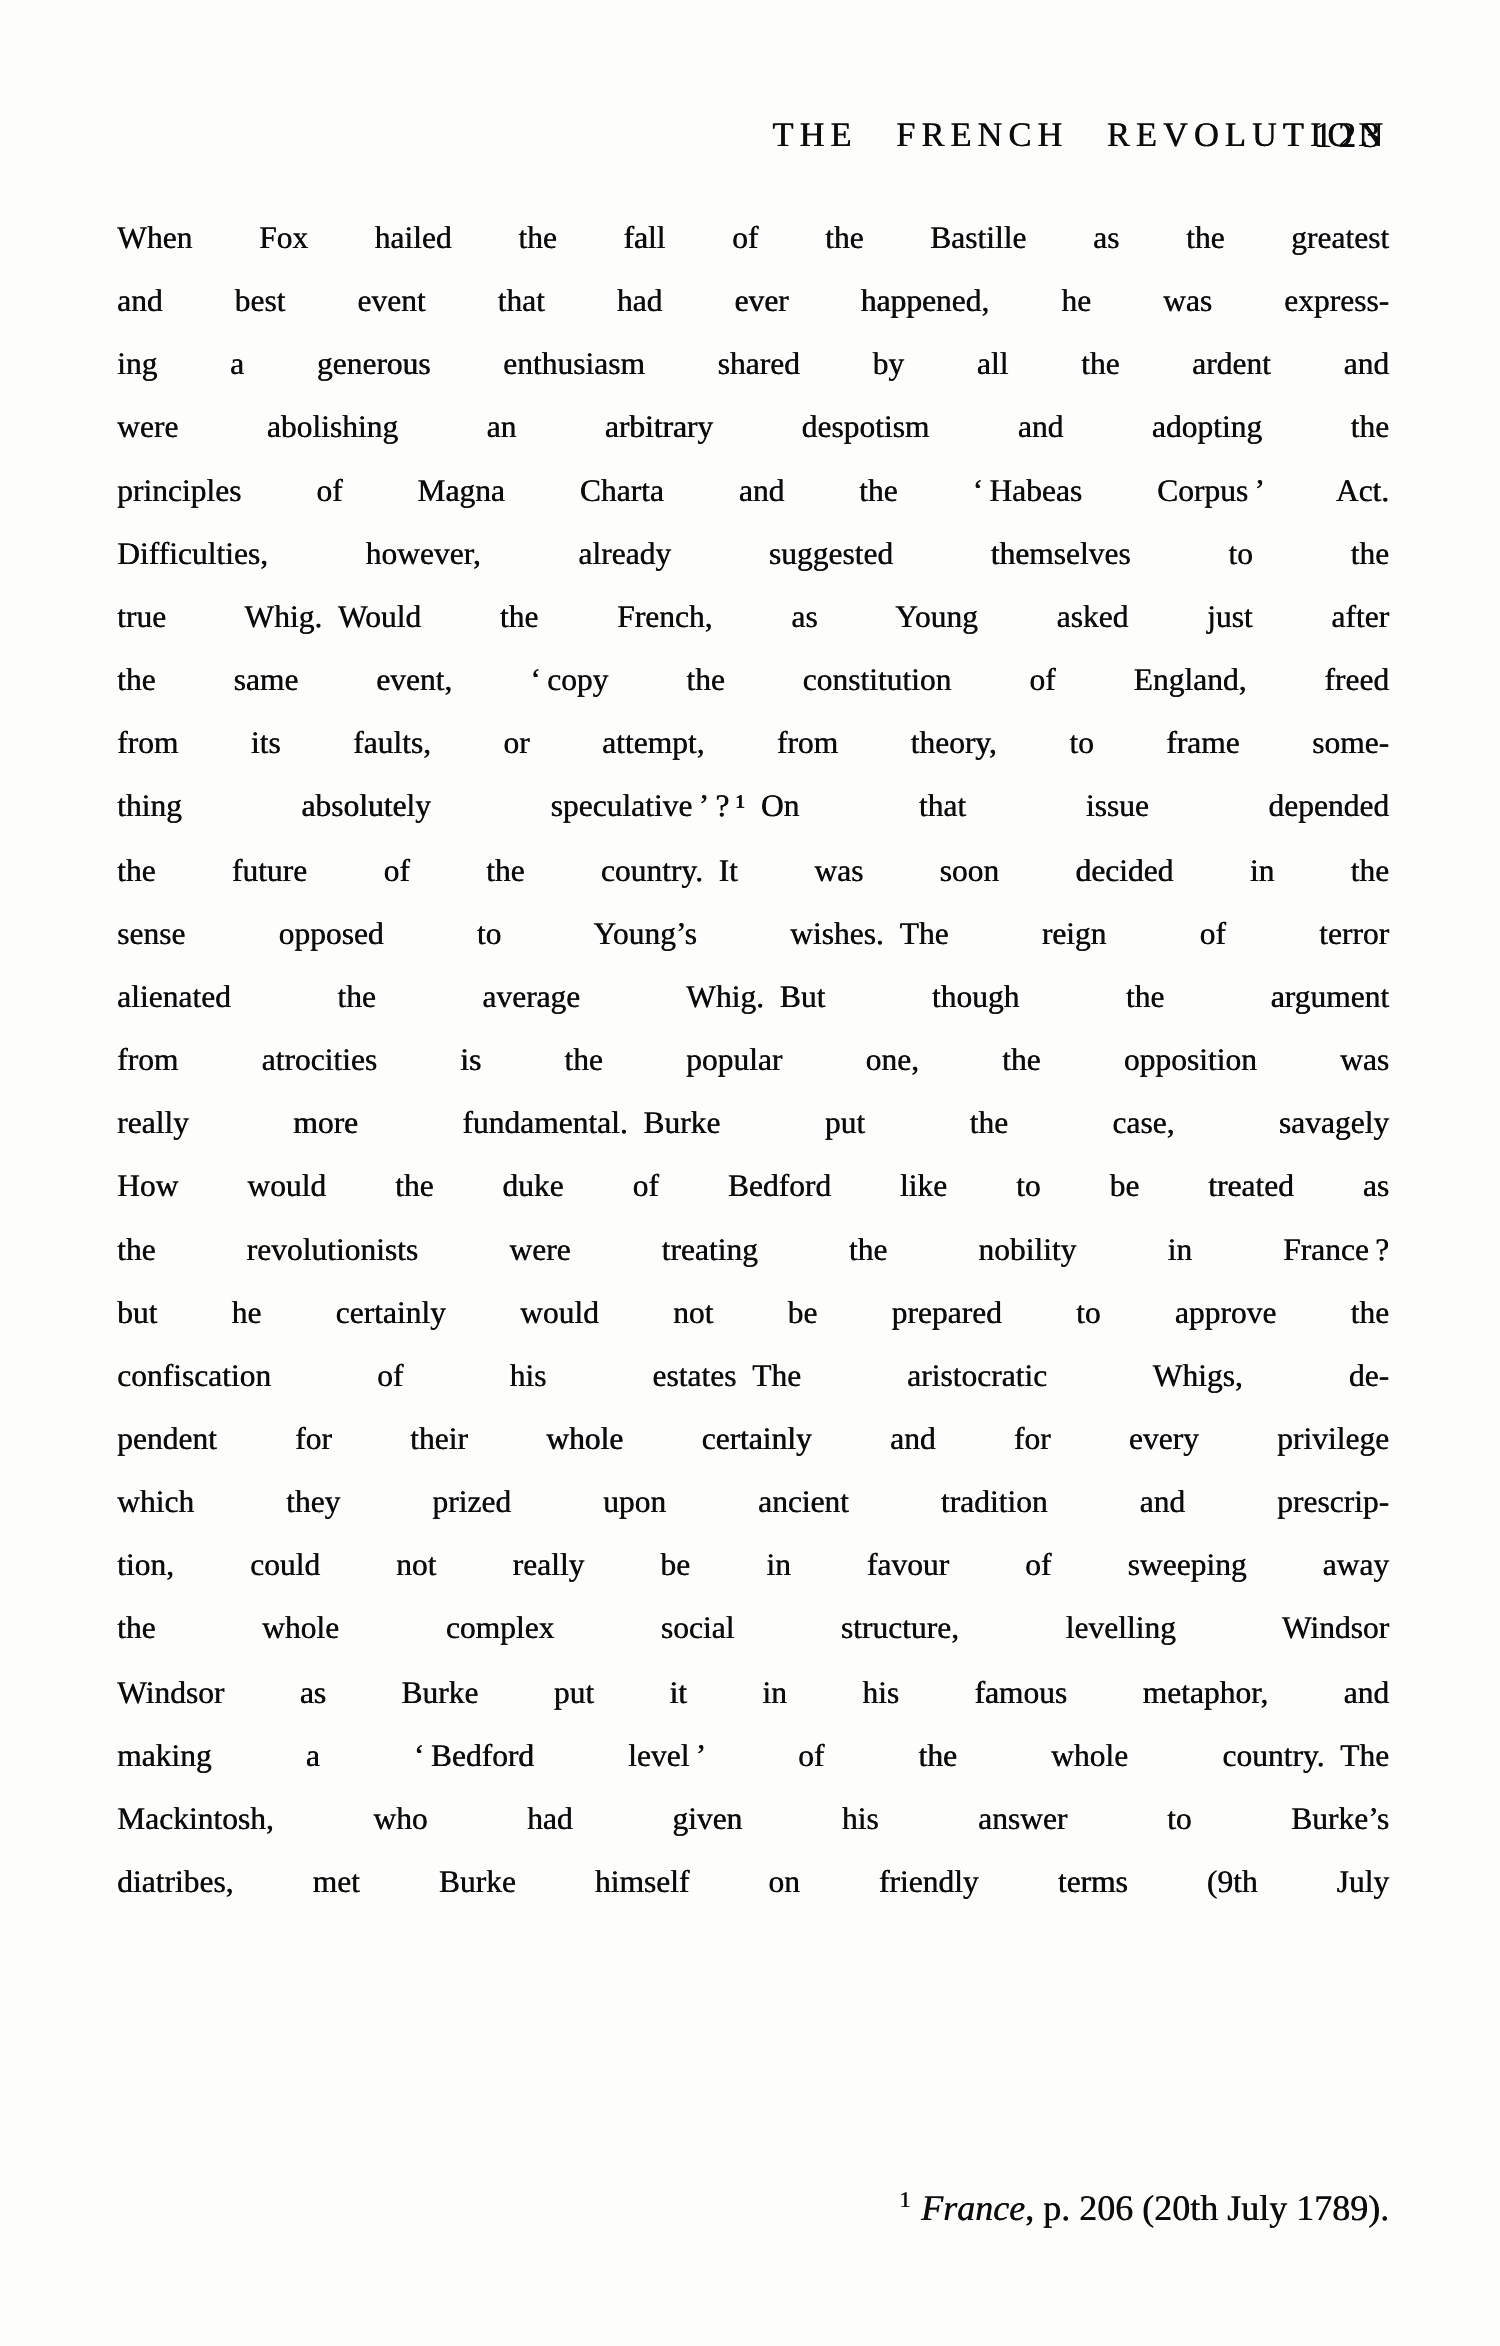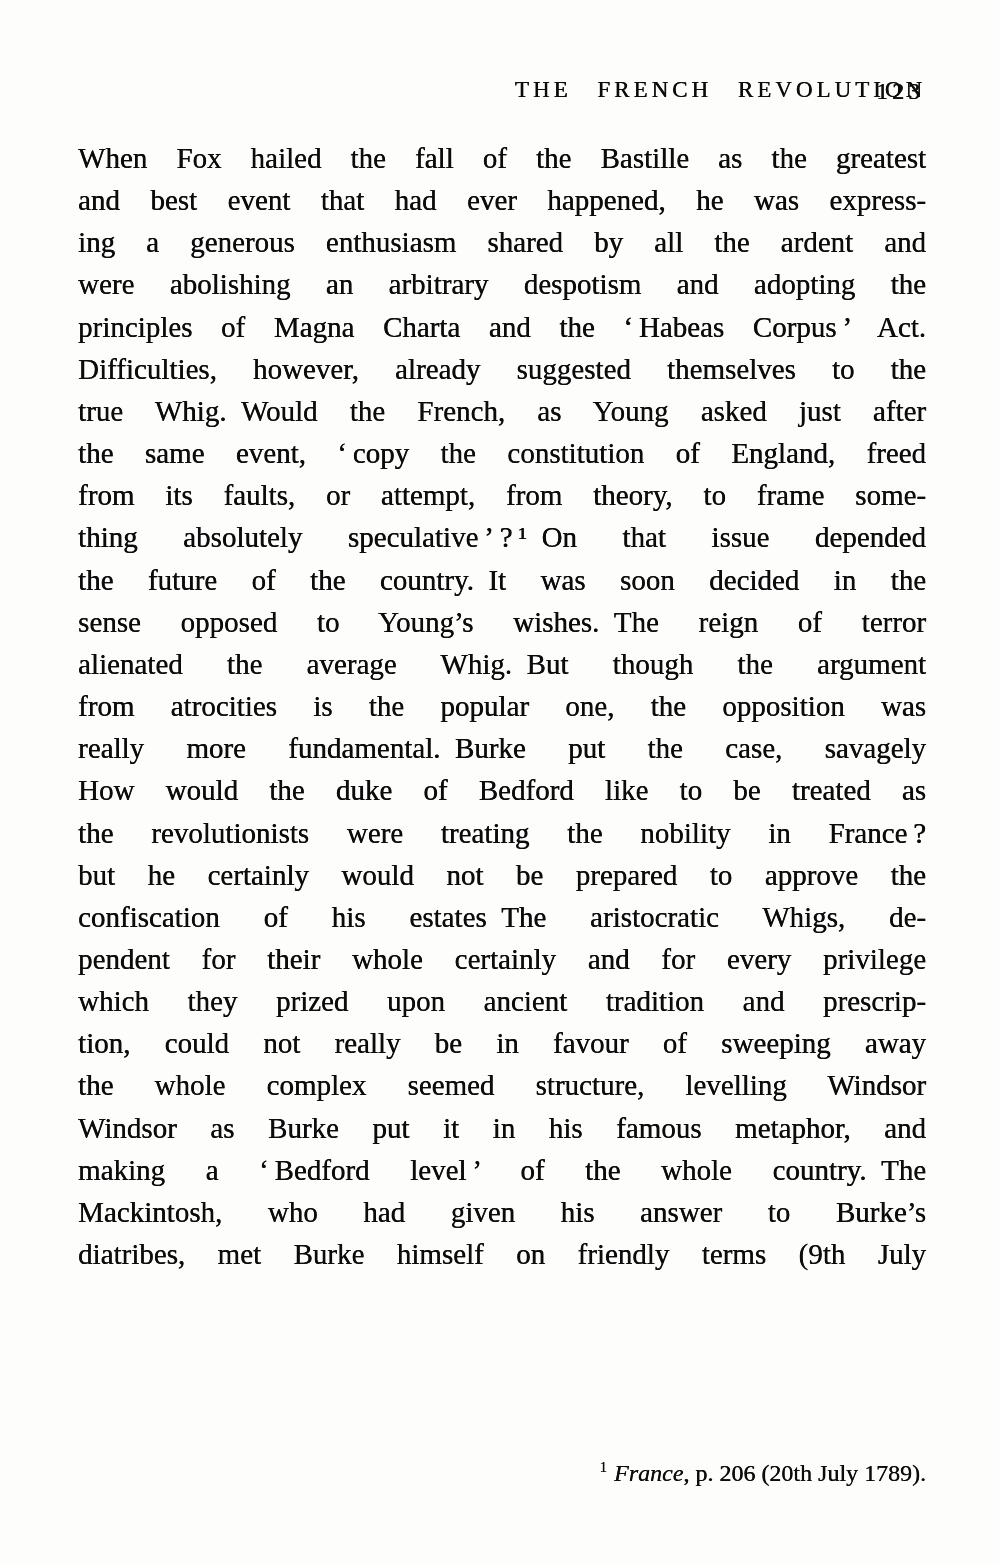--- a/index.html
+++ b/index.html
@@ -41,21 +41,21 @@
     letter-spacing: 4px;
     text-shadow: 0.4px 0 0 currentColor;
   }
   .body-text {
     position: absolute;
     top: 137px;
     left: 78px;
     width: 848px;
   }
   .text-line {
-    font-size: 29px;
+    font-size: 21px;
     line-height: 42.15px;
     text-align: justify;
     text-align-last: justify;
     white-space: normal;
     word-spacing: 0.5px;
     text-shadow: 0.35px 0 0 currentColor;
   }
   .footnote {
     position: absolute;
     top: 1456px;
@@ -103,21 +103,21 @@
       <div class="text-line">alienated the average Whig. But though the argument</div>
       <div class="text-line">from atrocities is the popular one, the opposition was</div>
       <div class="text-line">really more fundamental. Burke put the case, savagely</div>
       <div class="text-line">How would the duke of Bedford like to be treated as</div>
       <div class="text-line">the revolutionists were treating the nobility in France ?</div>
       <div class="text-line">but he certainly would not be prepared to approve the</div>
       <div class="text-line">confiscation of his estates The aristocratic Whigs, de-</div>
       <div class="text-line">pendent for their whole certainly and for every privilege</div>
       <div class="text-line">which they prized upon ancient tradition and prescrip-</div>
       <div class="text-line">tion, could not really be in favour of sweeping away</div>
-      <div class="text-line">the whole complex seemed structure, levelling Windsor</div>
+      <div class="text-line">the whole complex social structure, levelling Windsor</div>
       <div class="text-line">Windsor as Burke put it in his famous metaphor, and</div>
       <div class="text-line">making a ‘ Bedford level ’ of the whole country. The</div>
       <div class="text-line">Mackintosh, who had given his answer to Burke’s</div>
       <div class="text-line">diatribes, met Burke himself on friendly terms (9th July</div>
     </div>
 
   <div class="footnote">
     <span class="footnote-marker">1</span><span class="footnote-work">France</span><span class="footnote-rest">, p. 206 (20th July 1789).</span>
   </div>
 

